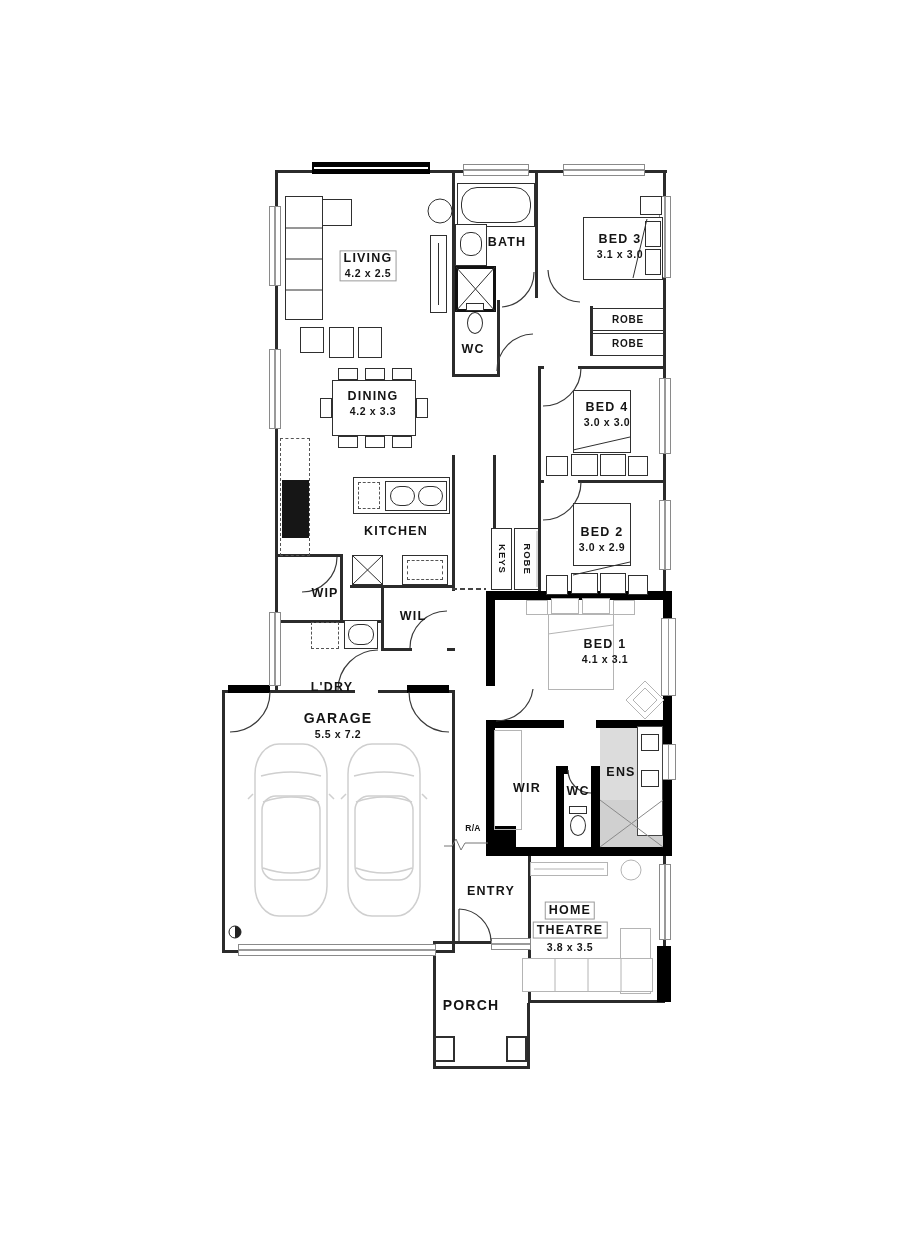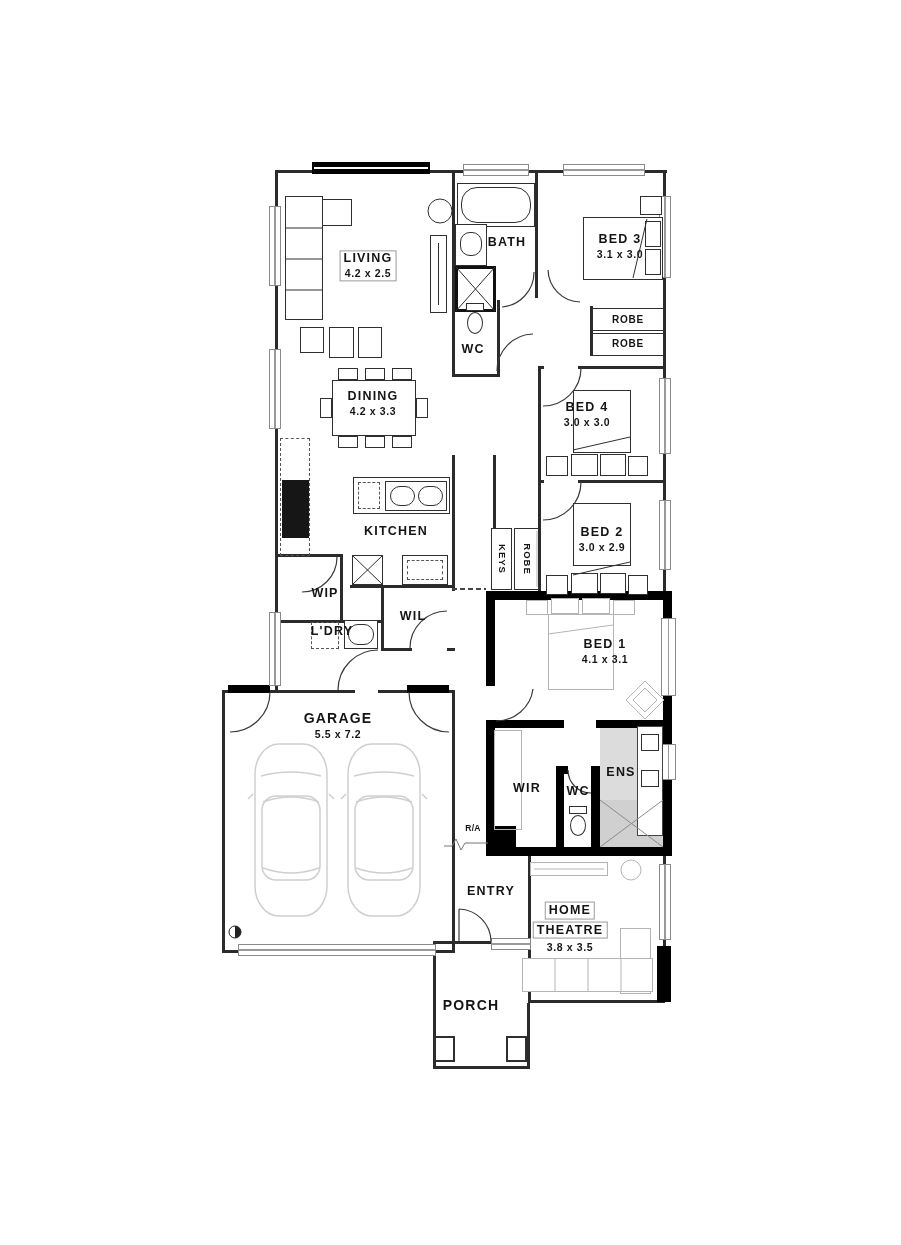--- a/index.html
+++ b/index.html
@@ -281,37 +281,37 @@
   <div class="lblg" style="left:620px;top:247px">
     <div class="rname">BED 3</div>
     <div class="dims">3.1 x 3.0</div>
   </div>
   <div class="lblg small" style="left:628px;top:320px">
     <div class="rname">ROBE</div>
   </div>
   <div class="lblg small" style="left:628px;top:344px">
     <div class="rname">ROBE</div>
   </div>
-  <div class="lblg" style="left:587px;top:415px">
+  <div class="lblg" style="left:607px;top:415px">
     <div class="rname">BED 4</div>
     <div class="dims">3.0 x 3.0</div>
   </div>
   <div class="lblg" style="left:602px;top:540px">
     <div class="rname">BED 2</div>
     <div class="dims">3.0 x 2.9</div>
   </div>
   <div class="vert" style="left:502px;top:559px">KEYS</div>
   <div class="vert" style="left:527px;top:559px">ROBE</div>
   <div class="lblg" style="left:325px;top:594px">
     <div class="rname">WIP</div>
   </div>
   <div class="lblg" style="left:413px;top:617px">
     <div class="rname">WIL</div>
   </div>
-  <div class="lblg" style="left:332px;top:632px">
+  <div class="lblg" style="left:332px;top:688px">
     <div class="rname">L'DRY</div>
   </div>
   <div class="lblg big" style="left:338px;top:726px">
     <div class="rname">GARAGE</div>
     <div class="dims">5.5 x 7.2</div>
   </div>
   <div class="lblg" style="left:605px;top:652px">
     <div class="rname">BED 1</div>
     <div class="dims">4.1 x 3.1</div>
   </div>

